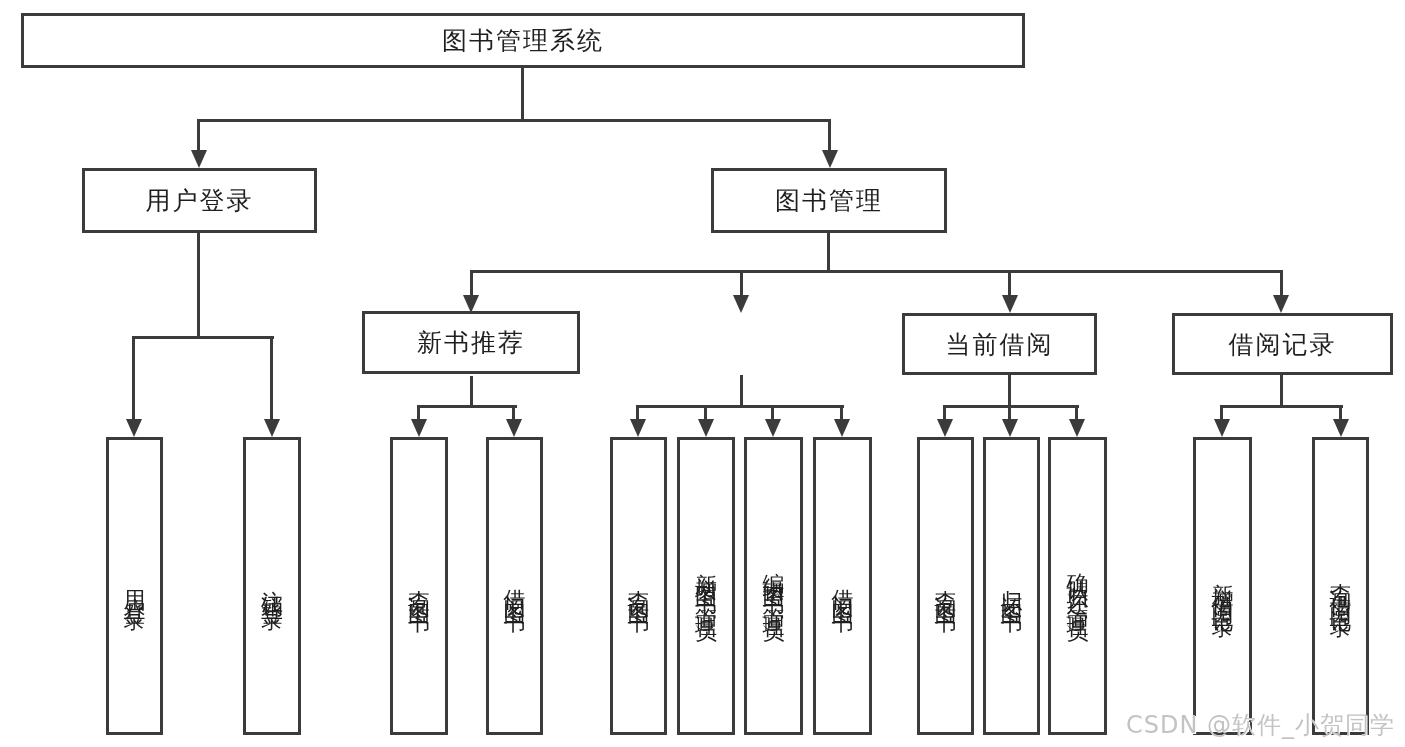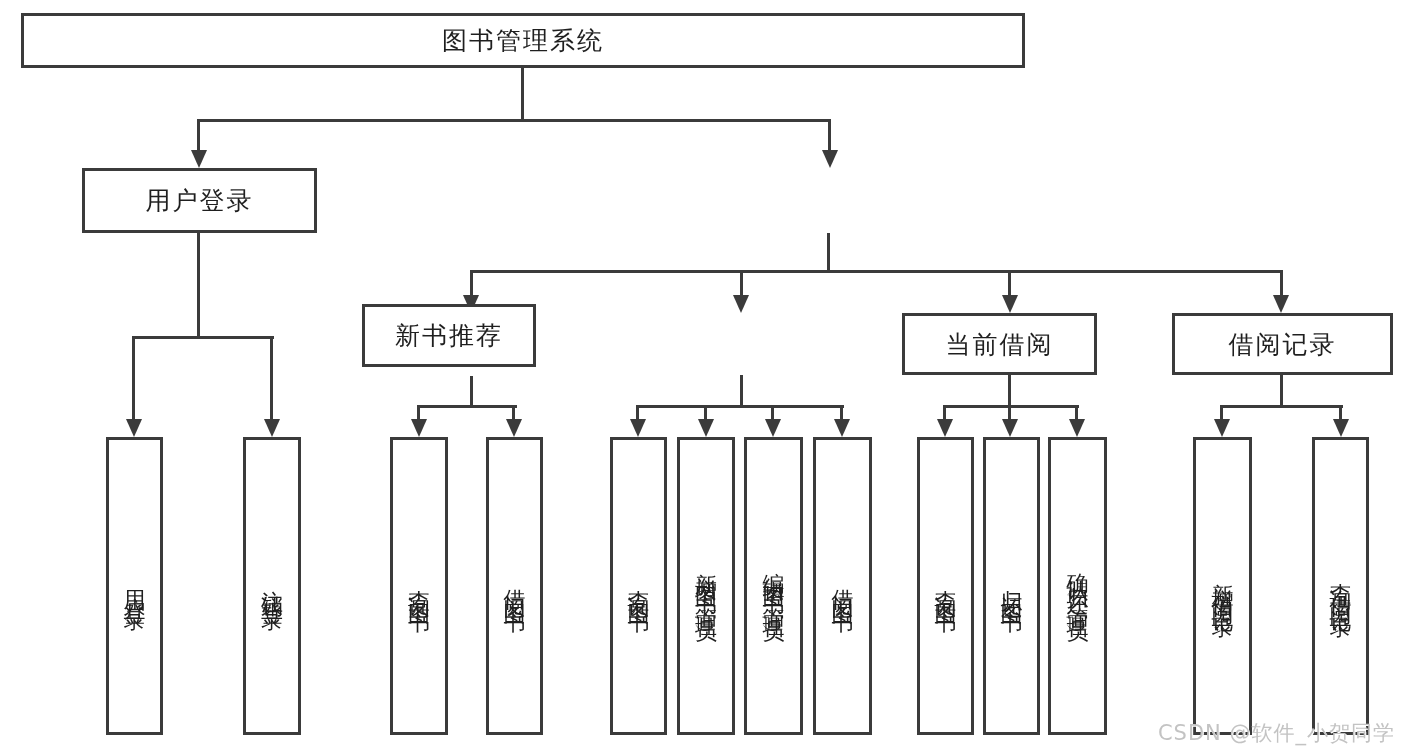--- a/index.html
+++ b/index.html
@@ -29,22 +29,22 @@
     line-height: 1.1;
   }
   .ln { position: absolute; background: #3b3b3b; }
   .ah {
     position: absolute; width: 0; height: 0;
     border-left: 8px solid transparent;
     border-right: 8px solid transparent;
     border-top: 18px solid #3b3b3b;
   }
   .watermark {
-    position: absolute; right: 10px; bottom: 0;
-    font-size: 21px; letter-spacing: 1px;
+    position: absolute; right: 10px; bottom: 6px;
+    font-size: 24px; letter-spacing: 1px;
     color: #c3c3c3;
     text-shadow: 1px 1px 0 #ffffff;
   }
 </style>
 </head>
 <body>
 
 <div class="canvas">
 
   <div class="box" style="left:21px;top:13px;width:1004px;height:55px">
@@ -54,40 +54,43 @@
   <div class="ln" style="left:521px;top:68px;width:3px;height:54px"></div>
   <div class="ln" style="left:197px;top:119px;width:634px;height:3px"></div>
   <div class="ln" style="left:197px;top:119px;width:3px;height:34px"></div>
   <div class="ah" style="left:191px;top:150px"></div>
   <div class="ln" style="left:828px;top:119px;width:3px;height:34px"></div>
   <div class="ah" style="left:822px;top:150px"></div>
 
   <div class="box" style="left:82px;top:168px;width:235px;height:65px">
     <span>用户登录</span>
   </div>
+  <div class="box" style="left:711px;top:168px;width:236px;height:65px">
+    <span>图书管理</span>
+  </div>
 
   <div class="ln" style="left:197px;top:233px;width:3px;height:106px"></div>
   <div class="ln" style="left:132px;top:336px;width:142px;height:3px"></div>
   <div class="ln" style="left:132px;top:336px;width:3px;height:85px"></div>
   <div class="ah" style="left:126px;top:419px"></div>
   <div class="ln" style="left:270px;top:336px;width:3px;height:85px"></div>
   <div class="ah" style="left:264px;top:419px"></div>
 
   <div class="ln" style="left:827px;top:233px;width:3px;height:40px"></div>
   <div class="ln" style="left:470px;top:270px;width:813px;height:3px"></div>
   <div class="ln" style="left:470px;top:270px;width:3px;height:29px"></div>
   <div class="ah" style="left:463px;top:295px"></div>
   <div class="ln" style="left:740px;top:270px;width:3px;height:29px"></div>
   <div class="ah" style="left:733px;top:295px"></div>
   <div class="ln" style="left:1008px;top:270px;width:3px;height:29px"></div>
   <div class="ah" style="left:1002px;top:295px"></div>
   <div class="ln" style="left:1280px;top:270px;width:3px;height:29px"></div>
   <div class="ah" style="left:1273px;top:295px"></div>
 
-  <div class="box" style="left:362px;top:304px;width:174px;height:63px">
+  <div class="box" style="left:362px;top:311px;width:218px;height:63px">
     <span>新书推荐</span>
   </div>
   <div class="box" style="left:902px;top:313px;width:195px;height:62px">
     <span>当前借阅</span>
   </div>
   <div class="box" style="left:1172px;top:313px;width:221px;height:62px">
     <span>借阅记录</span>
   </div>
 
   <div class="ln" style="left:470px;top:376px;width:3px;height:32px"></div>

